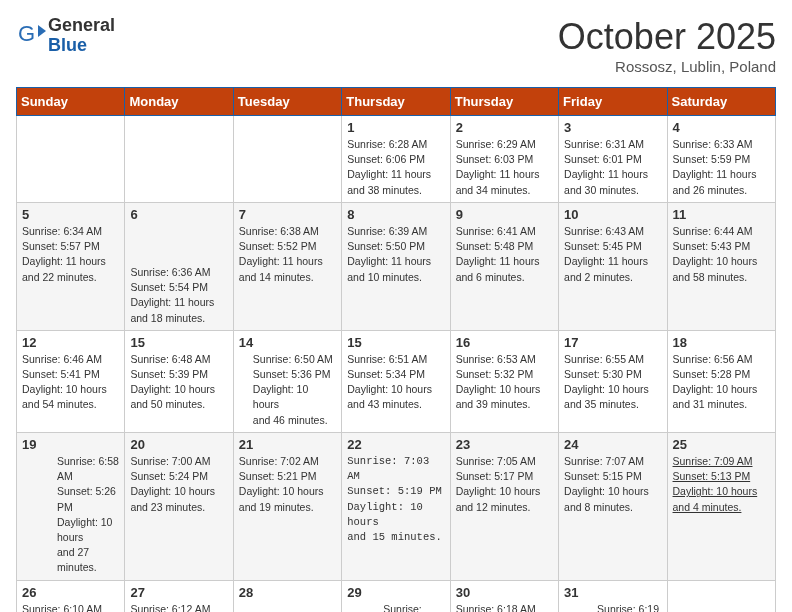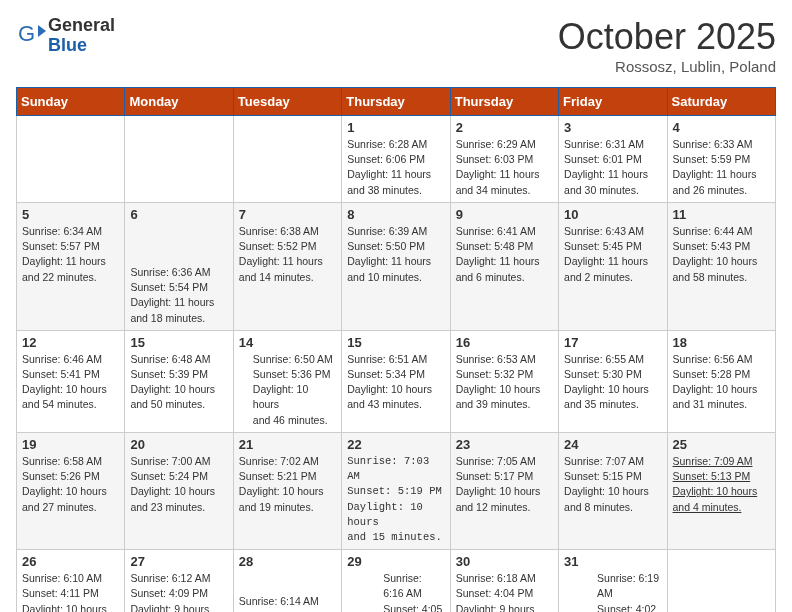--- a/index.html
+++ b/index.html
@@ -251,21 +251,21 @@
           <div class="day-number">18</div>
           <div class="day-info" style="white-space: pre-line;">Sunrise: 6:56 AM
 Sunset: 5:28 PM
 Daylight: 10 hours
 and 31 minutes.</div>
         </td>
       </tr>
       <tr>
         <td>
           <div class="day-number">19</div>
-          <div class="day-info" style="white-space: pre-line;">Sunrise: 6:58 AM
+          <div class="day-info" style="white-space: pre-line; margin-left: 35px;">Sunrise: 6:58 AM
 Sunset: 5:26 PM
 Daylight: 10 hours
 and 27 minutes.</div>
         </td>
         <td>
           <div class="day-number">20</div>
           <div class="day-info" style="white-space: pre-line;">Sunrise: 7:00 AM
 Sunset: 5:24 PM
 Daylight: 10 hours
 and 23 minutes.</div>

